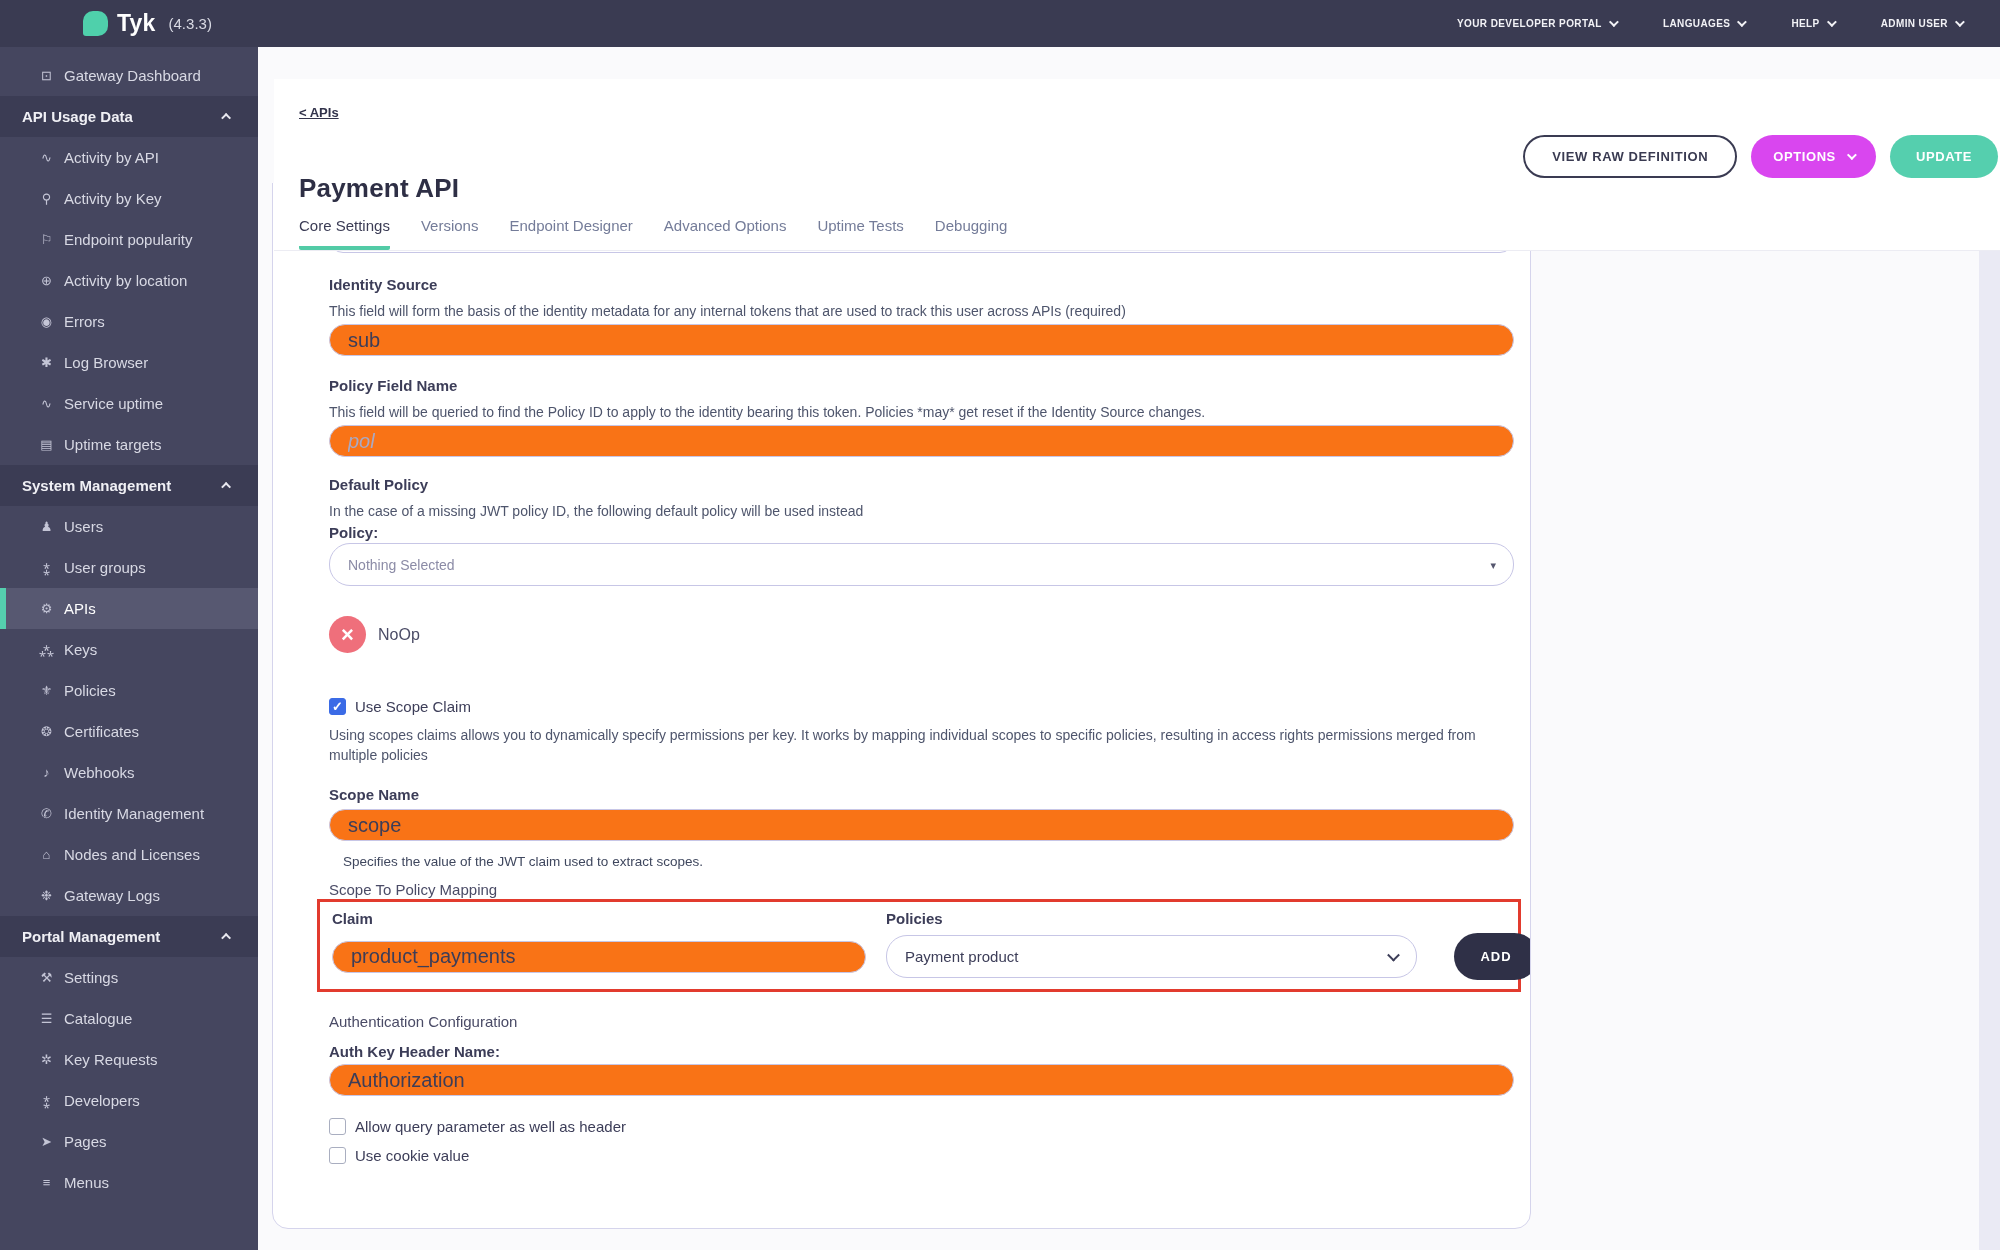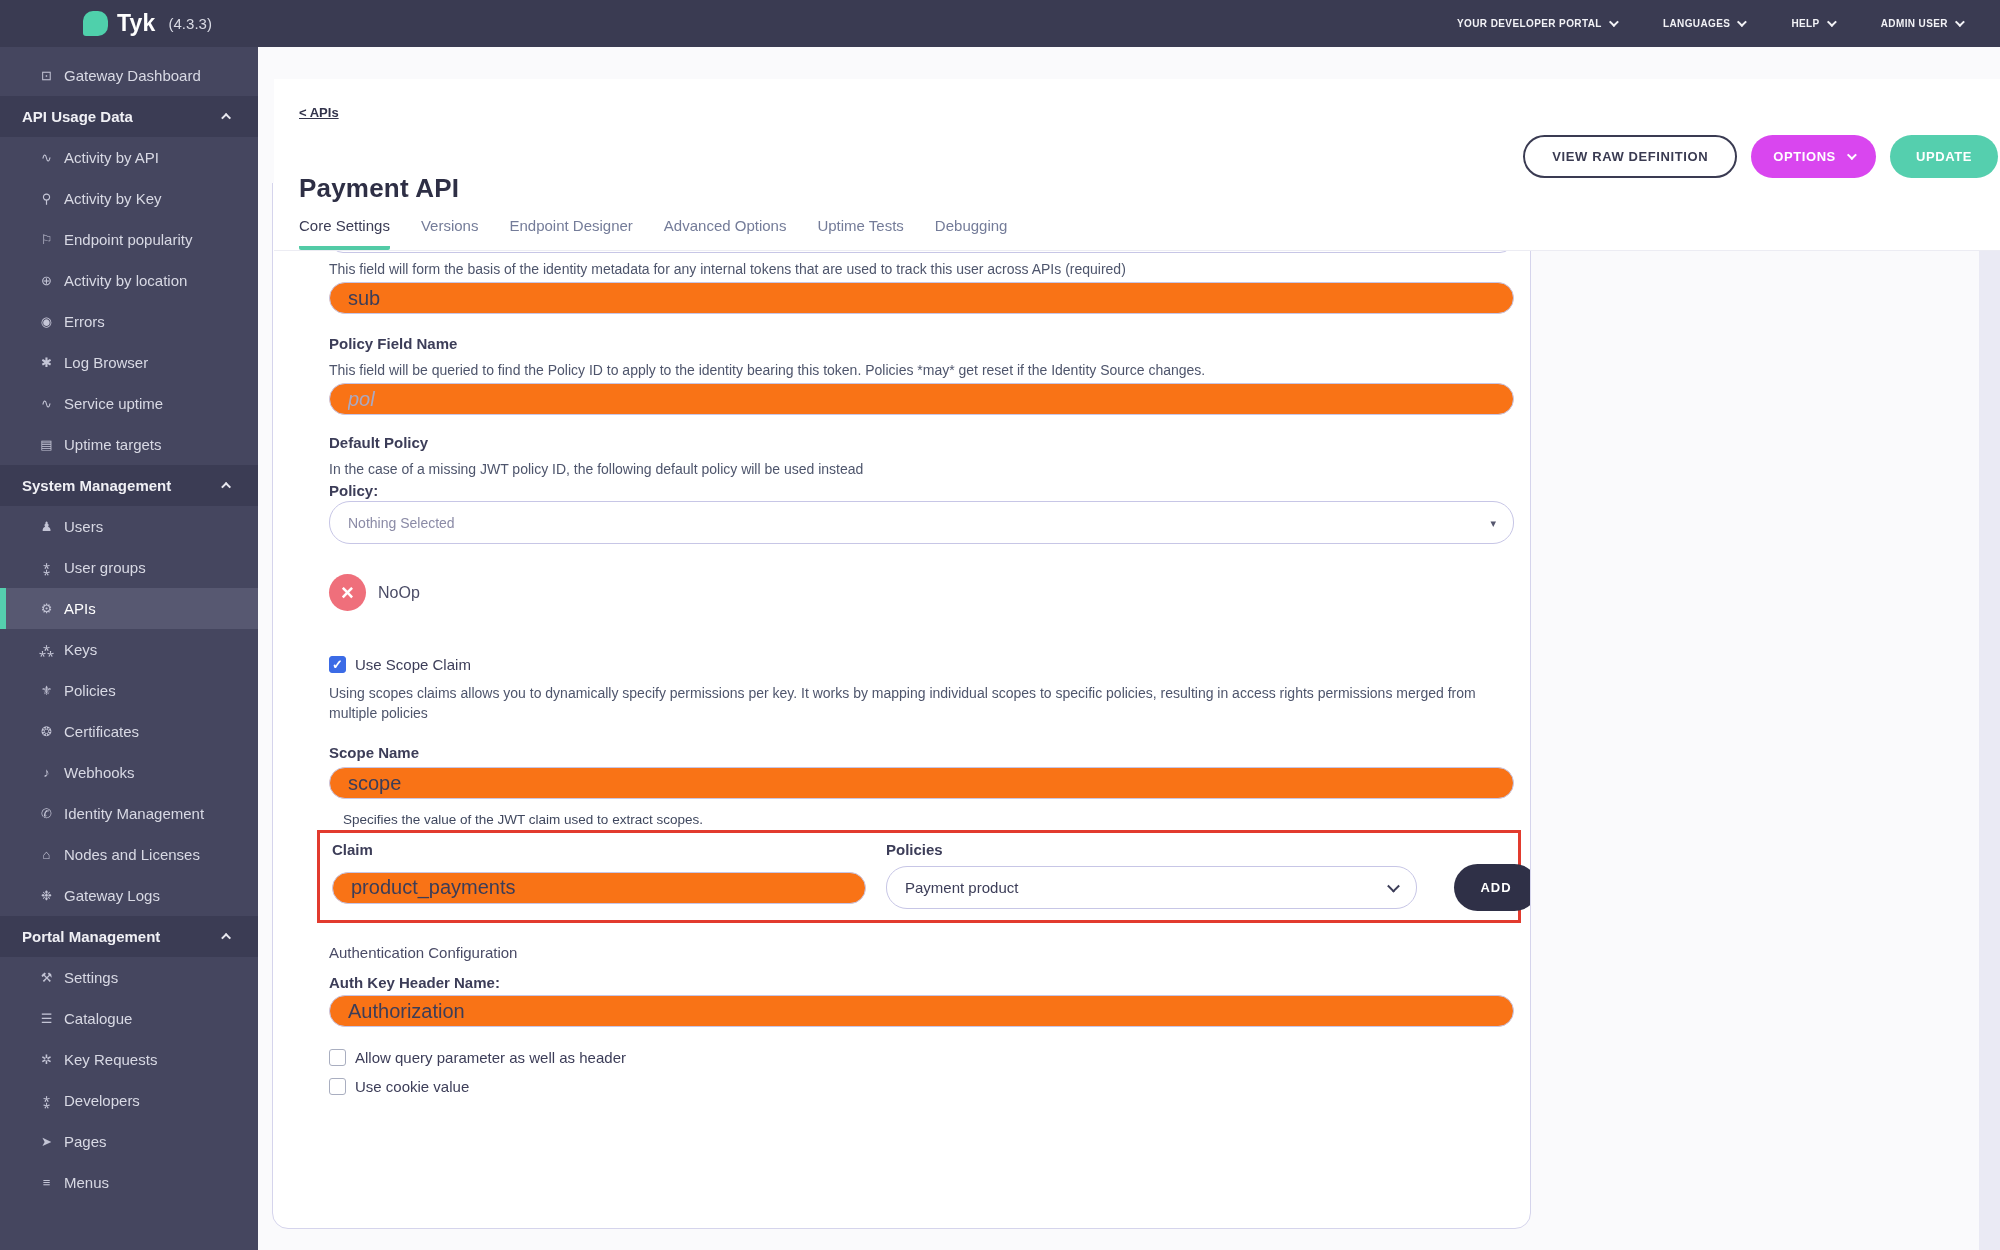--- a/index.html
+++ b/index.html
@@ -310,20 +310,21 @@
   </div>
 </div>
 
 <div class="content">
   <div class="scroll-track"></div>
 
   <div class="card">
 
     <textarea class="desc-area" style=""></textarea>
 
+    <div class="f-label mt22">Identity Source</div>
     <div class="f-desc mt6">This field will form the basis of the identity metadata for any internal tokens that are used to track this user across APIs (required)</div>
     <input class="f-input mt3" value="sub" style="">
 
     <div class="f-label mt20">Policy Field Name</div>
     <div class="f-desc mt6">This field will be queried to find the Policy ID to apply to the identity bearing this token. Policies *may* get reset if the Identity Source changes.</div>
     <input class="f-input mt3" placeholder="pol" style="">
 
     <div class="f-label mt18">Default Policy</div>
     <div class="f-desc mt6">In the case of a missing JWT policy ID, the following default policy will be used instead</div>
     <div class="f-label mt2">Policy:</div>
@@ -340,20 +341,21 @@
     <div class="cb-row mt45">
       <span class="cb" data-checked="true"></span>
       <span class="cb-lbl">Use Scope Claim</span>
     </div>
     <div class="f-desc mt10" style="max-width:1180px;">Using scopes claims allows you to dynamically specify permissions per key. It works by mapping individual scopes to specific policies, resulting in access rights permissions merged from multiple policies</div>
 
     <div class="f-label mt20">Scope Name</div>
     <input class="f-input mt4" value="scope" style="">
     <div class="helper mt12">Specifies the value of the JWT claim used to extract scopes.</div>
 
+    <div class="section-lbl mt10">Scope To Policy Mapping</div>
 
     <div class="red-box">
       <div class="f-label">Claim</div>
       <div class="f-label">Policies</div>
       <div></div>
       <input class="f-input" value="product_payments" style="">
       <div class="f-select">
         <span class="sel-value">Payment product</span>
         <span class="sel-chev"></span>
       </div>

